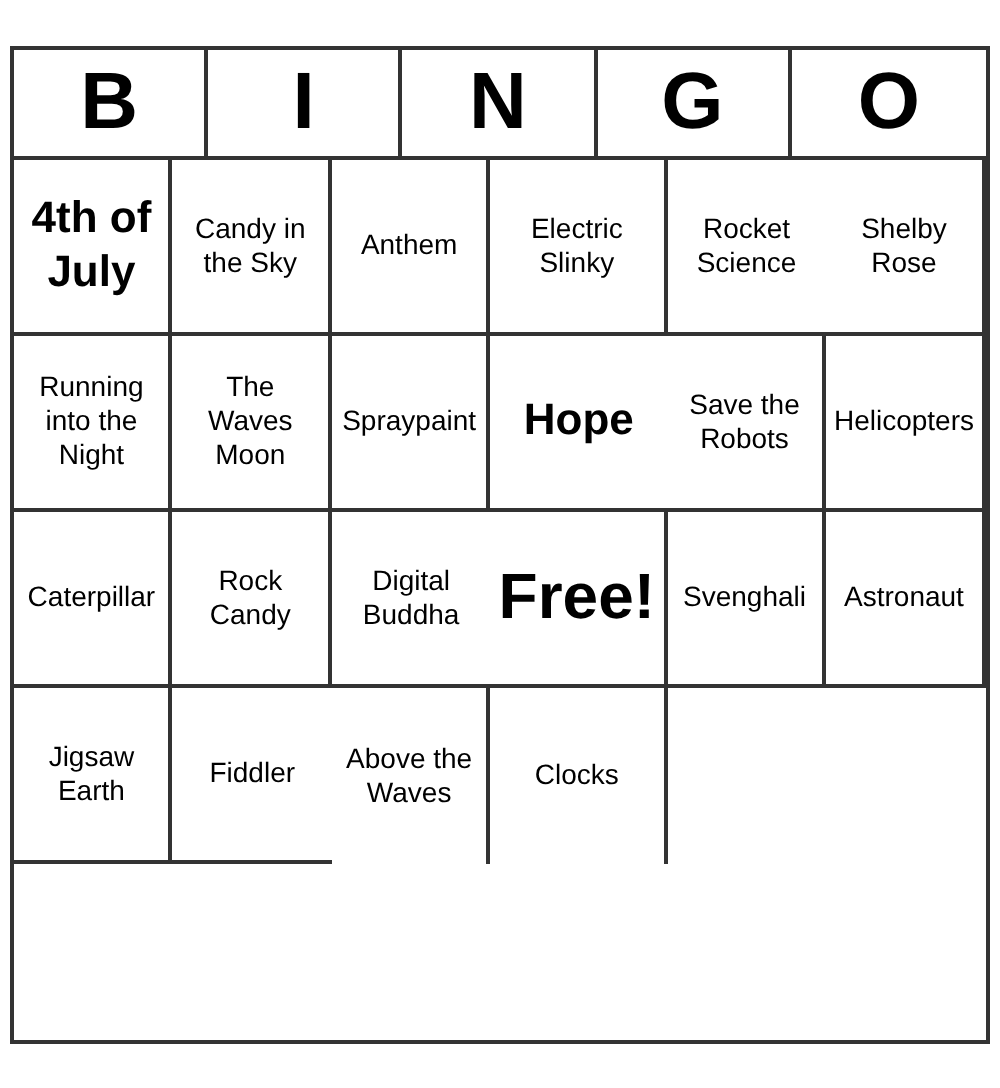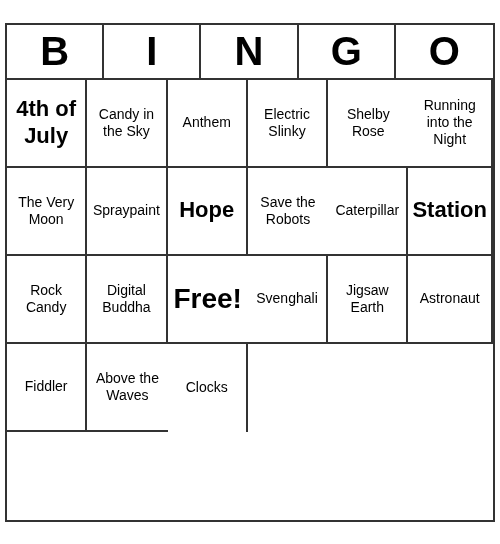--- a/index.html
+++ b/index.html
@@ -68,51 +68,52 @@
     .bingo-cell:nth-child(n+21) {
       border-bottom: none;
     }
 
     .bingo-cell.large-text {
       font-size: 22px;
       font-weight: bold;
     }
 
     .bingo-cell.free {
-      font-size: 28px;
+      font-size: 32px;
       font-weight: bold;
     }
   </style>
 </head>
 <body>
 
 <div class="bingo-card">
   <div class="bingo-header">
   <div class="bingo-header-cell">B</div>
       <div class="bingo-header-cell">I</div>
       <div class="bingo-header-cell">N</div>
       <div class="bingo-header-cell">G</div>
       <div class="bingo-header-cell">O</div>
     </div>
   <div class="bingo-grid">
   <div class="bingo-cell large-text">4th of July</div>
       <div class="bingo-cell">Candy in the Sky</div>
       <div class="bingo-cell">Anthem</div>
       <div class="bingo-cell">Electric Slinky</div>
+      <div class="bingo-cell">Rocket Science</div>
       <div class="bingo-cell">Shelby Rose</div>
       <div class="bingo-cell">Running into the Night</div>
-      <div class="bingo-cell">The Very Moon</div>
+      <div class="bingo-cell">The Waves Moon</div>
       <div class="bingo-cell">Spraypaint</div>
       <div class="bingo-cell large-text">Hope</div>
       <div class="bingo-cell">Save the Robots</div>
+      <div class="bingo-cell">Helicopters</div>
       <div class="bingo-cell">Caterpillar</div>
-      <div class="bingo-cell large-text">Station</div>
       <div class="bingo-cell">Rock Candy</div>
       <div class="bingo-cell">Digital Buddha</div>
       <div class="bingo-cell free">Free!</div>
       <div class="bingo-cell">Svenghali</div>
+      <div class="bingo-cell">Astronaut</div>
       <div class="bingo-cell">Jigsaw Earth</div>
-      <div class="bingo-cell">Astronaut</div>
       <div class="bingo-cell">Fiddler</div>
       <div class="bingo-cell">Above the Waves</div>
       <div class="bingo-cell">Clocks</div>
     </div>
 </div>
 
 </body></html>

